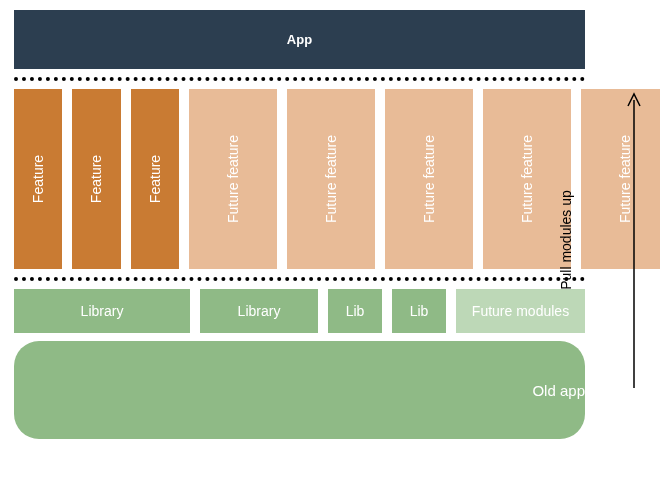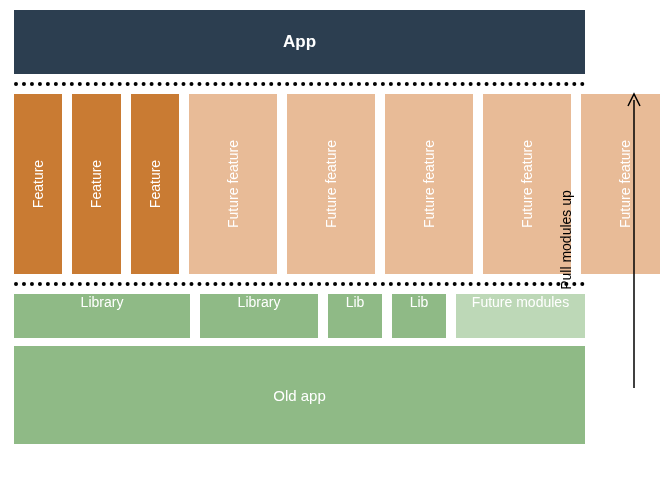--- a/index.html
+++ b/index.html
@@ -15,21 +15,21 @@
     display: flex;
     flex-direction: column;
     gap: 8px;
     width: 100%;
   }
   .app-box {
     background: #2c3e50;
     color: #fff;
     text-align: center;
     font-weight: 600;
-    font-size: 17px;
+    font-size: 13px;
     padding: 22px 8px;
     width: 100%;
   }
   .dotted {
     border: none;
     border-top: 4px dotted #000;
     width: 100%;
     height: 0;
   }
   .features-row {
@@ -54,40 +54,41 @@
   .feature-faded { background: #e8bb97; }
   .libs-row {
     display: flex;
     gap: 10px;
     width: 100%;
   }
   .lib-box {
     background: #8fba86;
     color: #fff;
     display: flex;
-    align-items: flex-start;
+    align-items: center;
     justify-content: center;
     font-size: 14px;
     height: 44px;
   }
   .lib-faded { background: #bdd8b7; }
   .lib-w1 { flex: 0 0 176px; }
   .lib-w2 { flex: 0 0 118px; }
   .lib-w3 { flex: 0 0 54px; }
   .lib-w4 { flex: 0 0 54px; }
   .lib-w5 { flex: 1 1 auto; }
   .oldapp-box {
     background: #8fba86;
     color: #fff;
     display: flex;
     align-items: center;
-    justify-content: center;
+    justify-content: flex-end;
     font-size: 15px;
     height: 98px;
     width: 100%;
+    border-radius: 25px;
   }
   .side-annot {
     position: absolute;
     right: 18px;
     top: 90px;
     height: 300px;
     display: flex;
     align-items: center;
     gap: 10px;
   }

